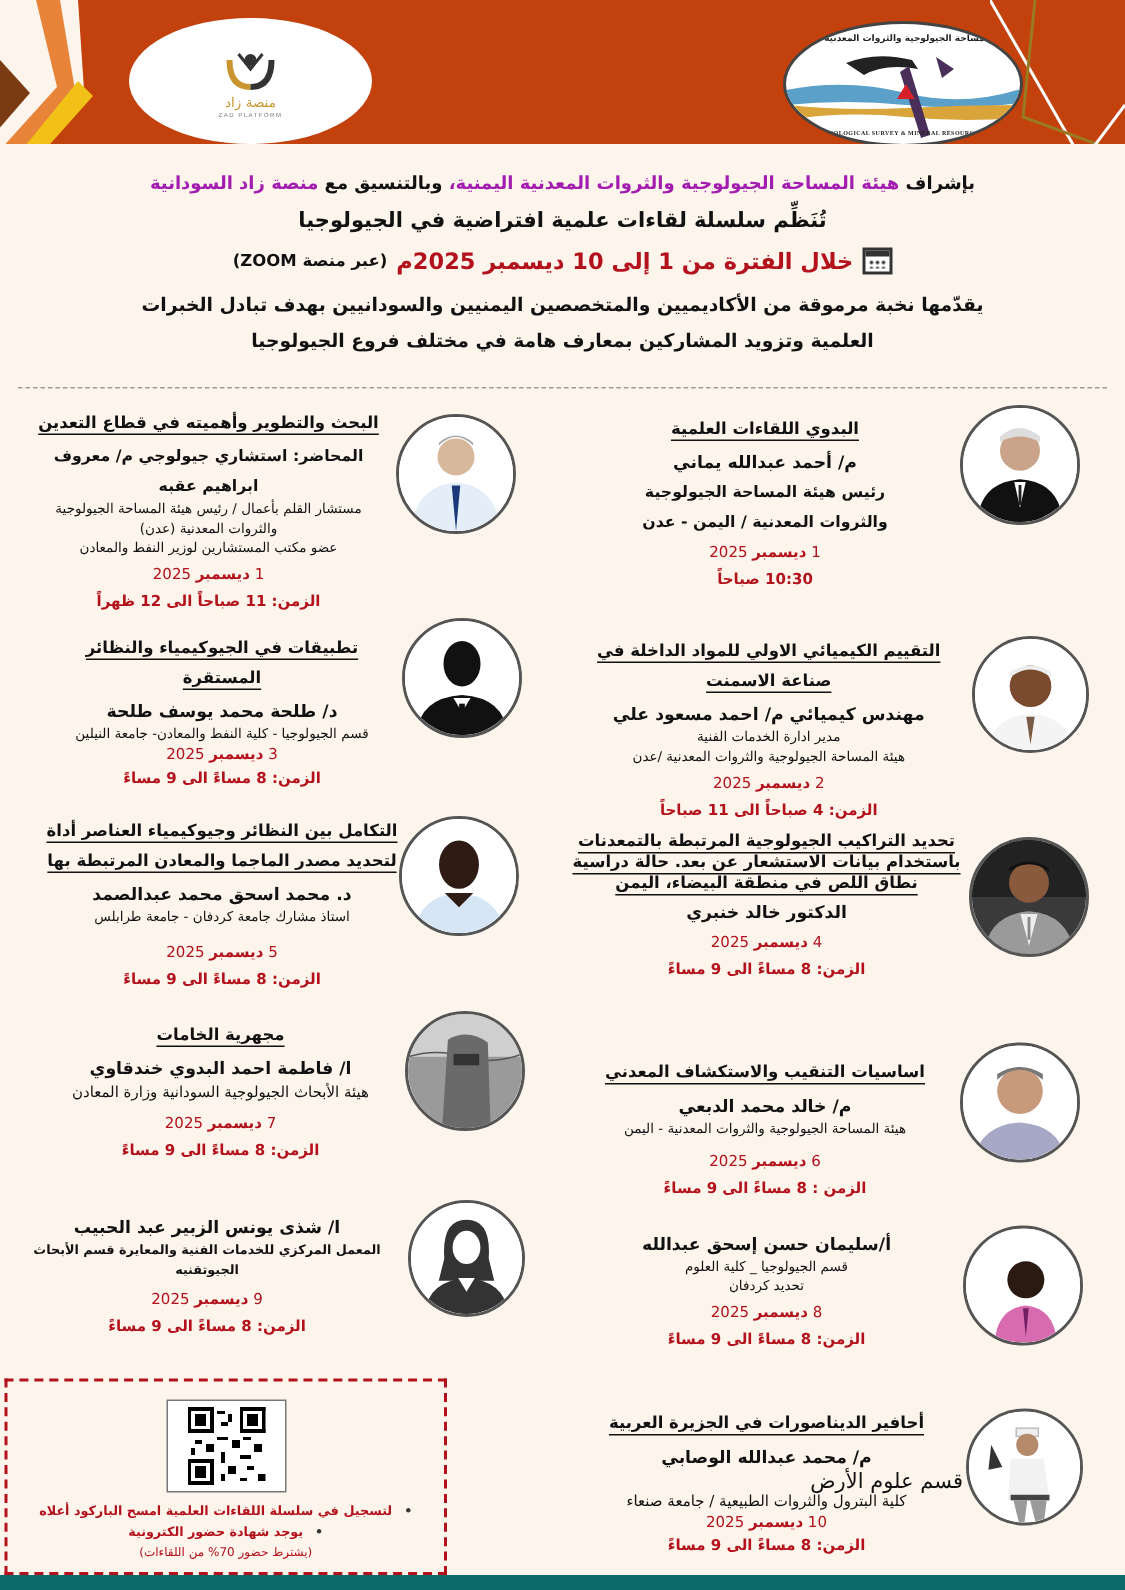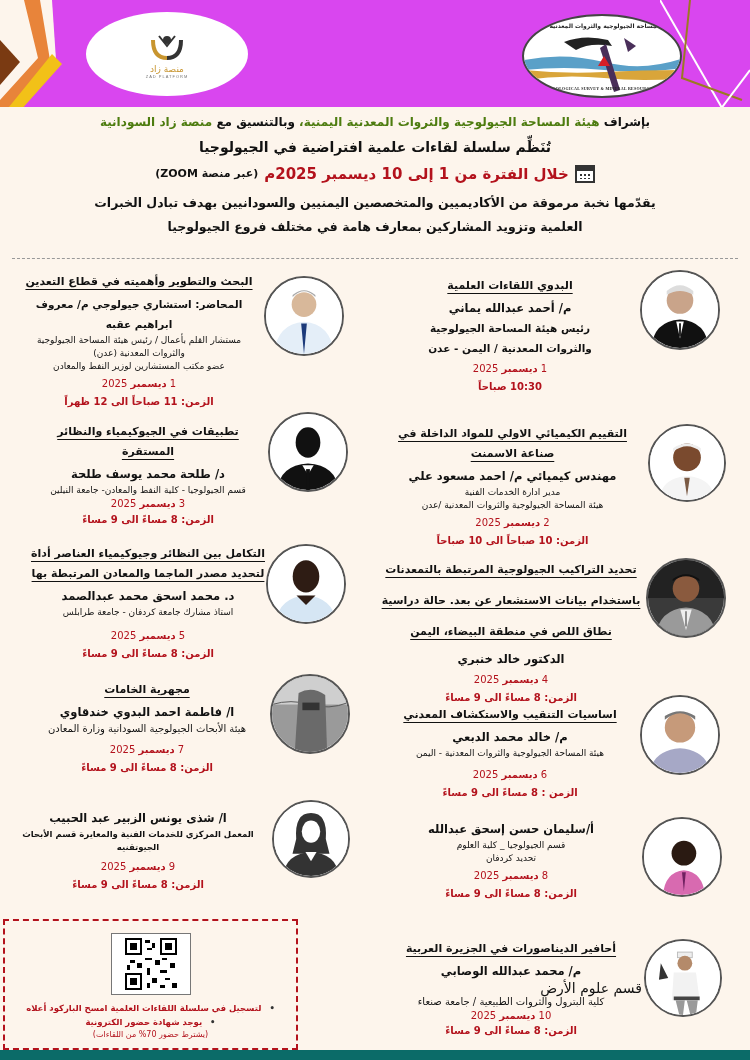--- a/index.html
+++ b/index.html
@@ -4,41 +4,41 @@
 <style>
   * { box-sizing: border-box; margin: 0; padding: 0; }
   html, body { width: 750px; height: 1060px; overflow: hidden; }
   body {
     background: #fdf5ec;
     font-family: "DejaVu Sans", "Liberation Sans", sans-serif;
     color: #111;
     position: relative;
   }
   .header {
-    position: absolute; left: 0; top: 0; width: 750px; height: 107px;
-    background: #d946ef; overflow: hidden;
+    position: absolute; left: 0; top: 0; width: 750px; height: 96px;
+    background: #c2410c; overflow: hidden;
   }
   .corner-left { position: absolute; left: 0; top: 0; width: 90px; height: 120px; }
   .corner-right { position: absolute; right: 0; top: 0; width: 90px; height: 110px; }
   .logo-zad {
     position: absolute; left: 86px; top: 12px; width: 162px; height: 84px;
     background: #fff; border-radius: 50%;
     display: flex; flex-direction: column; align-items: center; justify-content: center;
   }
   .logo-zad .ar { font-size: 9px; color: #c8952f; margin-top: 2px; }
   .logo-zad .en { font-size: 4px; color: #777; letter-spacing: 1px; font-family: "Liberation Sans", sans-serif; }
   .logo-gsmrb {
     position: absolute; left: 522px; top: 14px; width: 160px; height: 84px;
     background: #fff; border-radius: 50%; border: 2px solid #444; overflow: hidden;
   }
   .logo-gsmrb .arc-text { position: absolute; top: 6px; width: 100%; text-align: center; font-size: 6px; color: #222; font-weight: bold; }
   .logo-gsmrb .en-text { position: absolute; bottom: 5px; width: 100%; text-align: center; font-size: 4px; color: #222; font-family: "Liberation Serif", serif; font-weight: bold; letter-spacing: 0.3px; }
   .intro { position: absolute; top: 113px; left: 0; width: 750px; text-align: center; }
   .intro .l1 { font-size: 12px; font-weight: bold; line-height: 18px; }
-  .intro .red { color: #4d7c0f; margin-top: 28px; }
+  .intro .red { color: #a21caf; margin-top: 28px; }
   .intro .l2 { font-size: 14px; font-weight: bold; margin-top: 6px; line-height: 20px; }
   .intro .l3 { font-size: 15px; font-weight: bold; color: #b3121c; margin-top: 6px; line-height: 22px; display: flex; justify-content: center; align-items: center; gap: 6px; direction: rtl; }
   .intro .l3 .zoom { font-size: 11px; color: #111; font-weight: bold; }
   .cal-icon { display: inline-block; width: 20px; height: 18px; border: 2px solid #333; background: #fff; position: relative; }
   .cal-icon::before { content: ""; position: absolute; left: 0; right: 0; top: 0; height: 4px; background: #333; }
   .cal-icon::after { content: ""; position: absolute; left: 2px; right: 2px; top: 6px; bottom: 2px;
     background-image: radial-gradient(#333 1px, transparent 1.2px); background-size: 4px 4px; }
   .intro .l4 { font-size: 12.5px; font-weight: bold; margin-top: 6px; line-height: 24px; padding: 0 80px; }
   .divider-top { position: absolute; top: 258px; left: 12px; width: 726px; border-top: 1px dashed #999; }
   .card { position: absolute; width: 370px; }
@@ -147,38 +147,38 @@
         <path d="M10 80 Q12 56 40 54 Q68 56 70 80Z" fill="#f4f4f4"></path>
         <path d="M37 56 L40 76 L43 56Z" fill="#7a5a44"></path>
       </svg>
   </div>
   <div class="text" style="left:0;width:265px;top:4px;">
     <div class="title">التقييم الكيميائي الاولي للمواد الداخلة في صناعة الاسمنت</div>
     <div class="name">مهندس كيميائي م/ احمد مسعود علي</div>
     <div class="desc">مدير ادارة الخدمات الفنية</div>
     <div class="desc">هيئة المساحة الجيولوجية والثروات المعدنية /عدن</div>
     <div class="date"><span>2</span> <b>ديسمبر</b> <span>2025</span></div>
-    <div class="time">الزمن: 10 صباحاً الى 10 صباحاً</div>
+    <div class="time">الزمن: 4 صباحاً الى 11 صباحاً</div>
   </div>
 </div>
 
 <div class="card" style="left:380px;top:550px;height:130px;">
   <div class="avatar" style="left:266px;top:8px;">
     <svg viewBox="0 0 80 80">
         <rect width="80" height="80" fill="#3a3a3a"></rect>
         <rect x="0" y="0" width="80" height="40" fill="#222"></rect>
         <circle cx="40" cy="30" r="14" fill="#8a5a3e"></circle>
         <path d="M26 22 Q40 12 54 22 L54 20 Q40 10 26 20Z" fill="#111"></path>
         <path d="M8 80 Q12 52 40 50 Q68 52 72 80Z" fill="#9a9a9a"></path>
         <path d="M34 52 L40 74 L46 52Z" fill="#eee"></path>
         <path d="M39 54 L41 54 L41 70 L39 70Z" fill="#888"></path>
       </svg>
   </div>
   <div class="text" style="left:0;width:262px;top:4px;">
-    <div class="title" style="line-height:31px;">تحديد التراكيب الجيولوجية المرتبطة بالتمعدنات باستخدام بيانات الاستشعار عن بعد. حالة دراسية نطاق اللص في منطقة البيضاء، اليمن</div>
+    <div class="title" style="line-height:14px;">تحديد التراكيب الجيولوجية المرتبطة بالتمعدنات باستخدام بيانات الاستشعار عن بعد. حالة دراسية نطاق اللص في منطقة البيضاء، اليمن</div>
     <div class="name">الدكتور خالد خنبري</div>
     <div class="date"><span>4</span> <b>ديسمبر</b> <span>2025</span></div>
     <div class="time">الزمن: 8 مساءً الى 9 مساءً</div>
   </div>
 </div>
 
 <div class="card" style="left:380px;top:695px;height:110px;">
   <div class="avatar" style="left:260px;top:0;">
     <svg viewBox="0 0 80 80">
         <rect width="80" height="80" fill="#fff"></rect>

